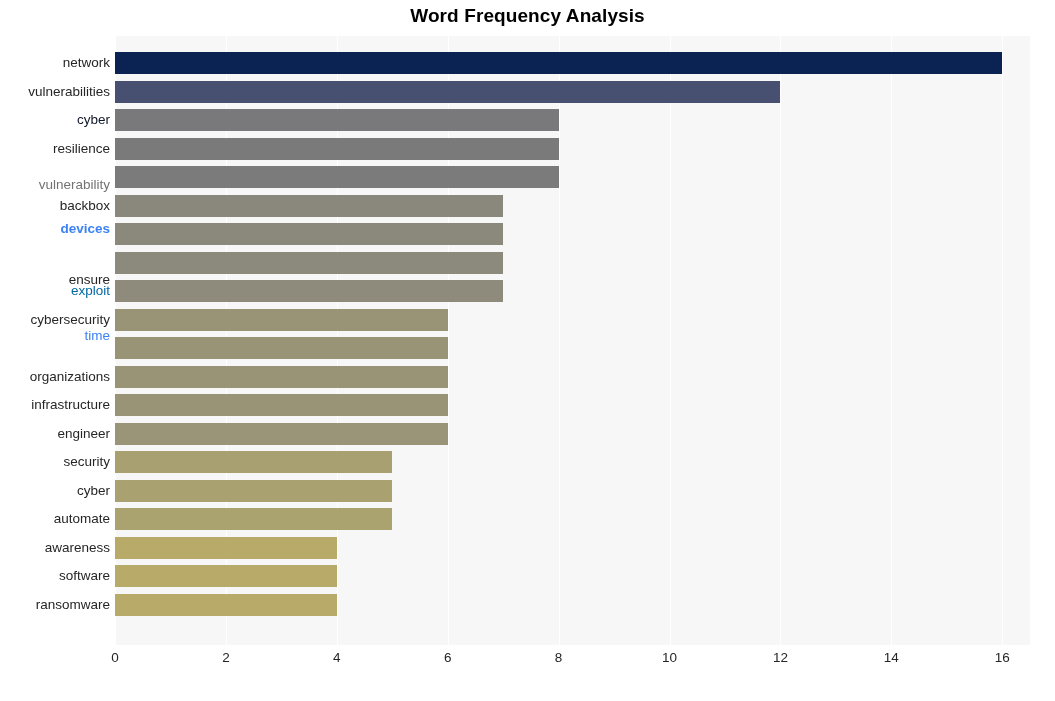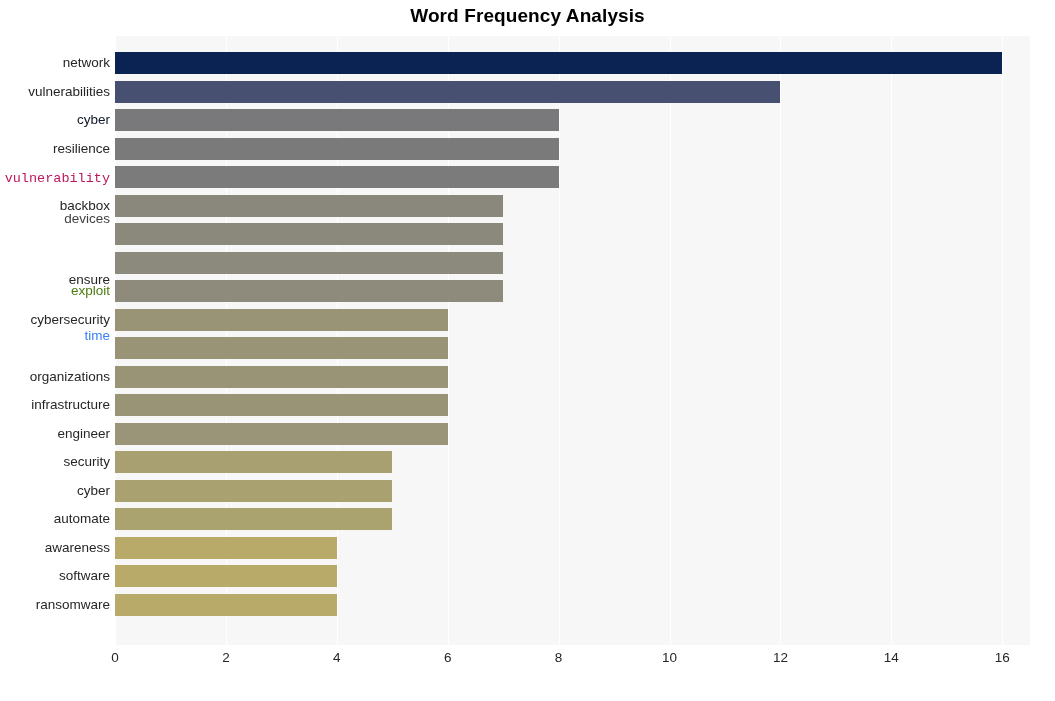--- a/index.html
+++ b/index.html
@@ -104,25 +104,25 @@
         <div class="bar" title="software: 4" style="top: 529.288px; width: 221.818px; background: rgb(184, 171, 105);"></div>
         <div class="bar" title="ransomware: 4" style="top: 557.799px; width: 221.818px; background: rgb(184, 171, 105);"></div>
       </div>
   </div>
 
   <div id="ylabels">
       <div class="ytick" style="top: 20.0857px; color: rgb(38, 38, 38);">network</div>
       <div class="ytick" style="top: 48.5969px; color: rgb(38, 38, 38);">vulnerabilities</div>
       <div class="ytick" style="top: 77.1081px; color: #0f172a;">cyber</div>
       <div class="ytick" style="top: 105.619px; color: rgb(38, 38, 38);">resilience</div>
-      <div class="ytick" style="top: 136px; color: #be185d; font-family: Liberation Mono, monospace;">vulnerability</div>
+      <div class="ytick" style="top: 142px; color: #737373;">vulnerability</div>
       <div class="ytick" style="top: 162.642px; color: rgb(38, 38, 38);">backbox</div>
-      <div class="ytick" style="top: 176px; color: #404040;">devices</div>
+      <div class="ytick" style="top: 186px; color: #3b82f6; font-weight: bold;">devices</div>
       <div class="ytick" style="top: 219.664px; color: rgb(38, 38, 38); margin-top: 17px;">ensure</div>
-      <div class="ytick" style="top: 248.176px; color: #4d7c0f;">exploit</div>
+      <div class="ytick" style="top: 248.176px; color: #0369a1;">exploit</div>
       <div class="ytick" style="top: 276.687px; color: rgb(38, 38, 38);">cybersecurity</div>
       <div class="ytick" style="top: 293px; color: #3b82f6;">time</div>
       <div class="ytick" style="top: 333.709px; color: rgb(38, 38, 38);">organizations</div>
       <div class="ytick" style="top: 362.221px; color: rgb(38, 38, 38);">infrastructure</div>
       <div class="ytick" style="top: 390.732px; color: rgb(38, 38, 38);">engineer</div>
       <div class="ytick" style="top: 419.243px; color: rgb(38, 38, 38);">security</div>
       <div class="ytick" style="top: 447.754px; color: rgb(38, 38, 38);">cyber</div>
       <div class="ytick" style="top: 476.265px; color: rgb(38, 38, 38);">automate</div>
       <div class="ytick" style="top: 504.777px; color: rgb(38, 38, 38);">awareness</div>
       <div class="ytick" style="top: 533.288px; color: rgb(38, 38, 38);">software</div>

